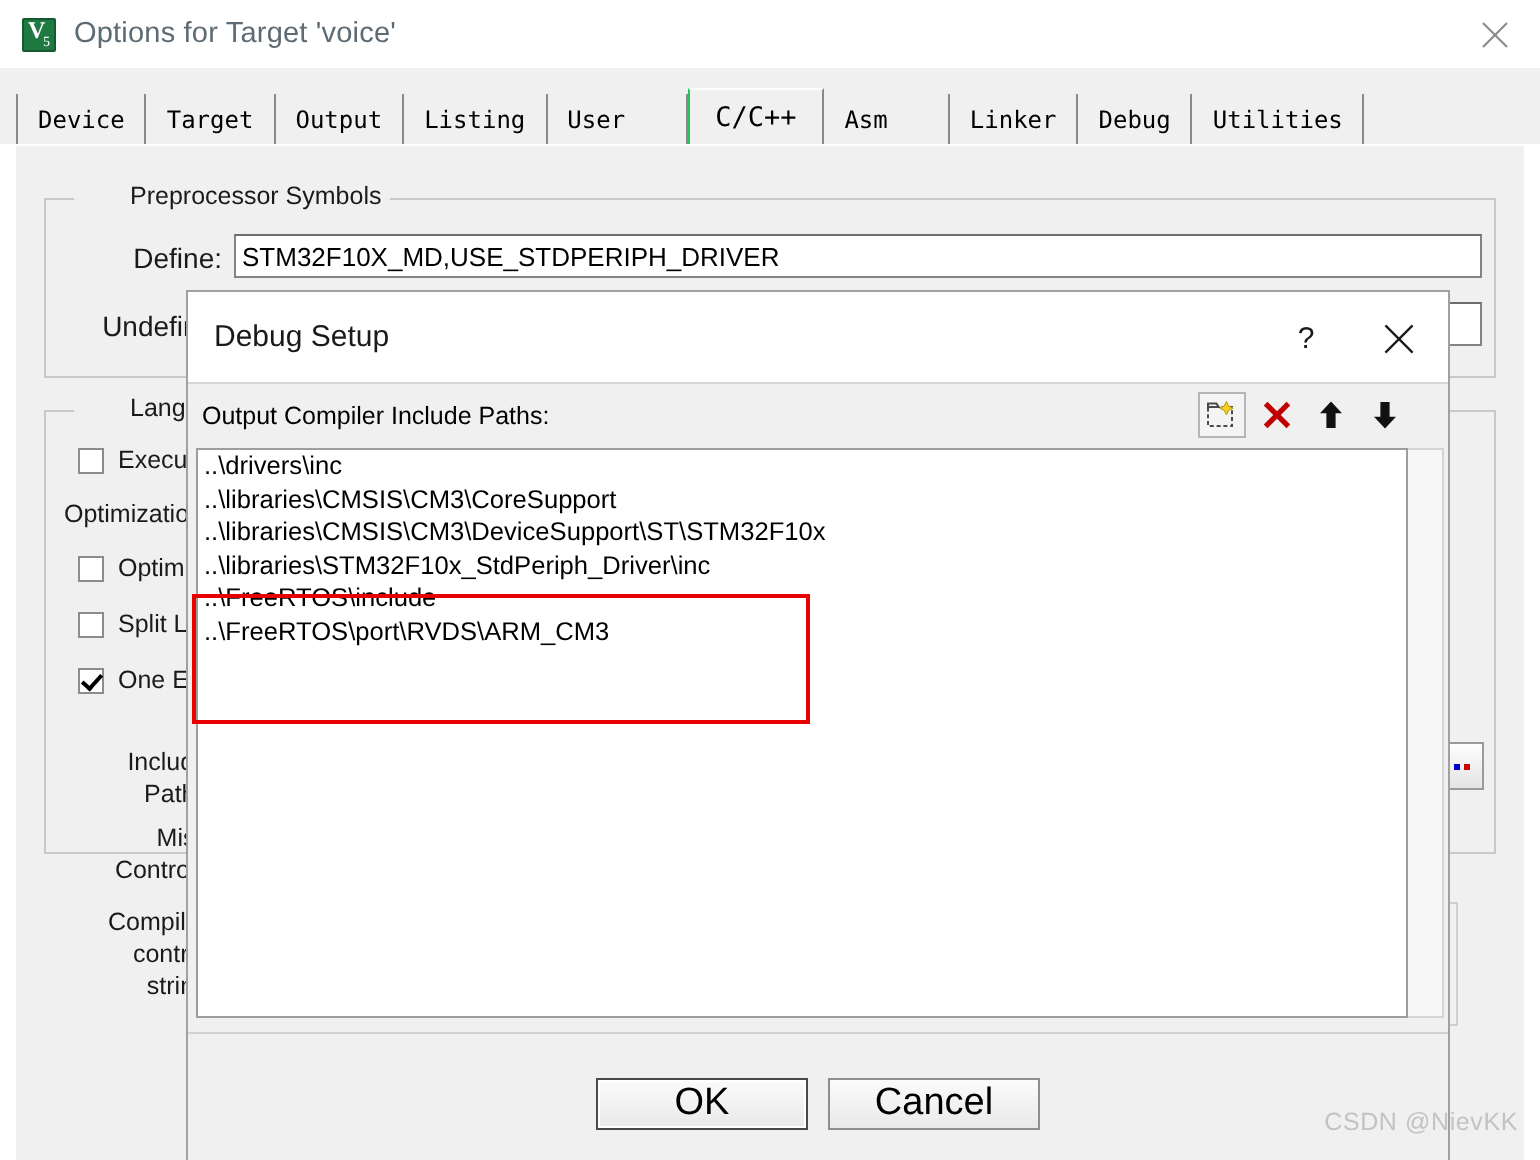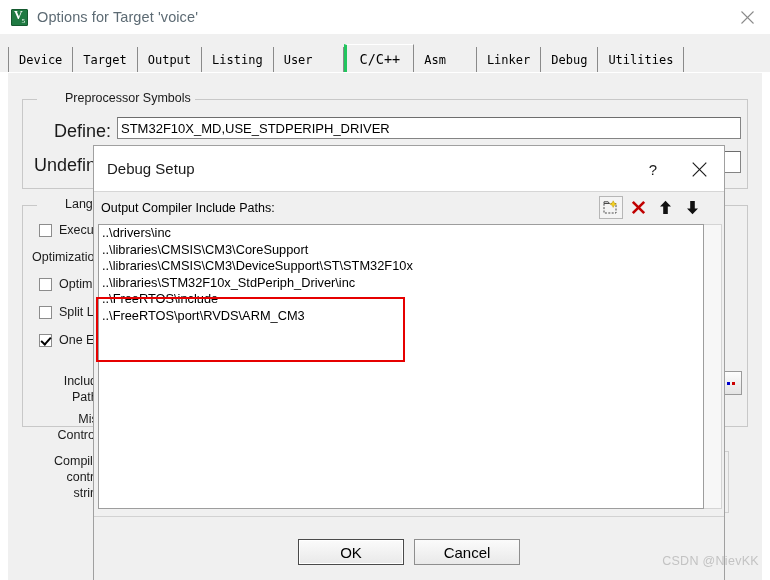--- a/index.html
+++ b/index.html
@@ -59,21 +59,21 @@
     display: flex; align-items: center;
     font-family: "DejaVu Sans Mono", monospace;
     font-size: 12px; color: #000000;
     background: #f0f0f0;
     border-right: 1px solid #8a8a8a;
     white-space: nowrap;
   }
   .tab:first-child { border-left: 1px solid #8a8a8a; }
   .tab.active {
     height: 28px; background: #f0f0f0;
-    border-left: 3px solid #22c55e;
+    border-left: 1px solid #22c55e;
     border-top: 1px solid #ffffff;
     font-size: 13.5px;
     padding: 0 13px;
     position: relative; top: 0px;
   }
   .tab.wide { padding-right: 30px; }
 
   
   .panel {
     position: absolute; left: 8px; top: 72px;
@@ -94,21 +94,21 @@
     white-space: nowrap;
     margin-left: 28px;
   }
 
   
   #gb-pre { left: 14px; top: 26px; width: 726px; height: 90px; }
   #gb-pre .gb-top-l { position: absolute; left:0; top:0; width: 14px; height:1px; background:#c8c8c8; }
   #gb-pre .gb-top-r { position: absolute; left:153px; top:0; right:0; height:1px; background:#c8c8c8; }
 
   .fld-label {
-    position: absolute; font-size: 18px; color: #1a1a1a;
+    position: absolute; font-size: 14px; color: #1a1a1a;
     text-align: right; white-space: nowrap;
   }
   .textbox {
     position: absolute; background: #ffffff;
     border: 1px solid #848484; border-top-color: #6d6d6d;
     font-size: 13px; color: #000;
     padding: 2px 3px;
     display: flex; align-items: center;
     overflow: hidden; white-space: nowrap;
   }
@@ -223,21 +223,21 @@
 
   .dlg-footer {
     position: absolute; left: 0; bottom: 0; width: 100%; height: 72px;
     background: #f0f0f0; border-top: 1px solid #d2d2d2;
   }
   .btn {
     position: absolute; height: 26px;
     background: linear-gradient(#fbfbfb,#e9e9e9);
     border: 1px solid #8e8e8e;
     display: flex; align-items: center; justify-content: center;
-    font-size: 15px; color: #000000;
+    font-size: 19px; color: #000000;
   }
   .btn.default { border: 1px solid #4a4a4a; box-shadow: inset 0 0 0 1px #ffffff; }
 
   
   #annot {
     position: absolute; left: 96px; top: 297px;
     width: 309px; height: 65px;
     border: 2px solid #e60000;
     pointer-events: none;
   }

